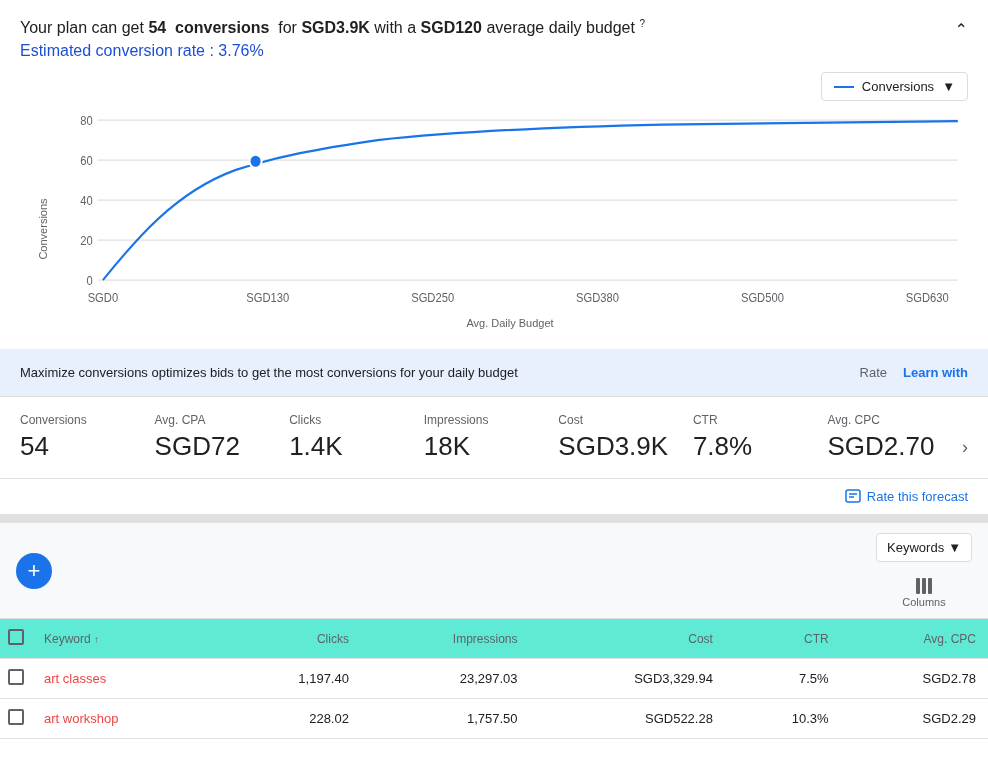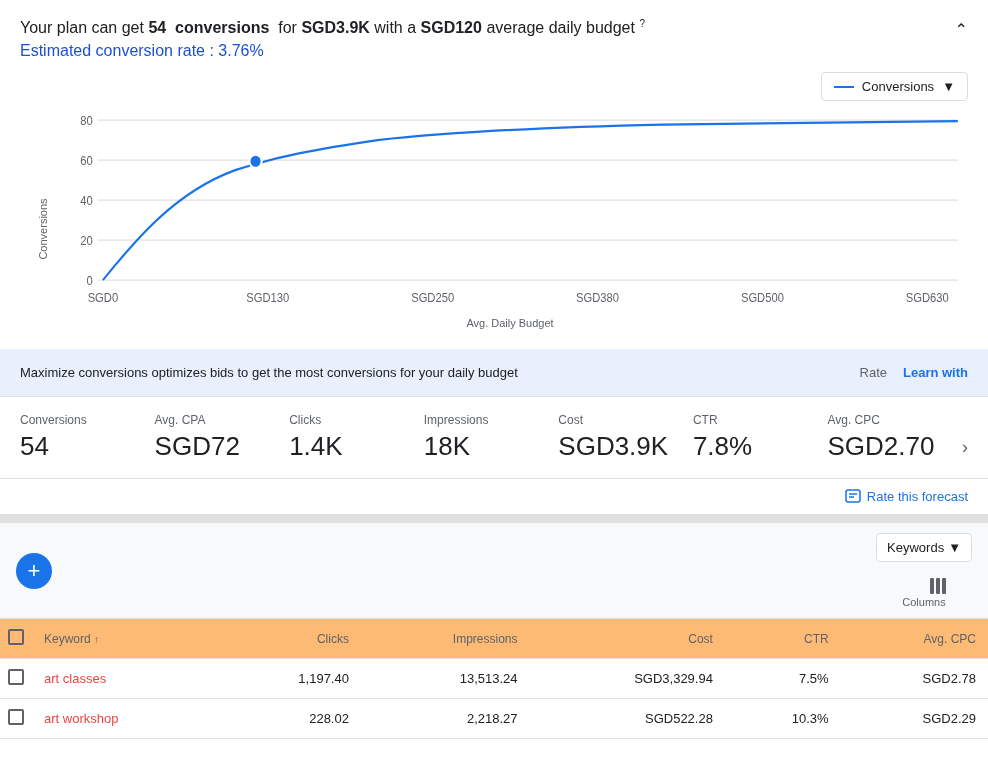--- a/index.html
+++ b/index.html
@@ -66,29 +66,29 @@
       border: none; color: #fff; font-size: 22px; cursor: pointer;
       display: flex; align-items: center; justify-content: center;
     }
     .toolbar-right { display: flex; align-items: center; gap: 16px; flex-direction: column; }
     .keywords-dropdown {
       border: 1px solid #dadce0; border-radius: 4px; padding: 6px 10px;
       font-size: 13px; cursor: pointer; background: #fff;
       display: flex; align-items: center; gap: 4px;
     }
     .columns-btn {
-      display: flex; flex-direction: column; align-items: flex-end; gap: 2px;
+      display: flex; flex-direction: column; align-items: center; gap: 2px;
       cursor: pointer; font-size: 11px; color: #5f6368;
     }
     .columns-icon { display: flex; gap: 2px; }
     .columns-icon span { display: block; width: 4px; height: 16px; background: #5f6368; border-radius: 1px; }
 
     .table-container { overflow: hidden; }
     table { width: 100%; border-collapse: collapse; font-size: 13px; }
-    thead tr { border-bottom: 1px solid #e0e0e0; background: #fdba74; }
+    thead tr { border-bottom: 1px solid #e0e0e0; background: #5eead4; }
     thead th { padding: 10px 12px; text-align: right; color: #5f6368; font-weight: 400; font-size: 12px; white-space: nowrap; }
     thead th:first-child { text-align: left; width: 32px; padding: 10px 8px; }
     thead th:nth-child(2) { text-align: left; }
     tbody tr { border-bottom: 1px solid #e0e0e0; }
     tbody td { padding: 10px 12px; text-align: right; color: #202124; }
     tbody td:first-child { text-align: left; width: 32px; padding: 10px 8px; }
     tbody td:nth-child(2) { text-align: left; color: #ef4444; cursor: pointer; }
     .sort-icon { font-size: 10px; color: #5f6368; }
     .checkbox { width: 16px; height: 16px; border: 2px solid #5f6368; border-radius: 2px; display: inline-block; }
   </style>
@@ -240,31 +240,31 @@
         <th>Avg. CPC</th>
       </tr>
     </thead>
     <tbody id="table-body">
     <tr>
     <td>
       <div class="checkbox"></div>
     </td>
     <td>art classes</td>
     <td>1,197.40</td>
-    <td>13,513.24</td>
+    <td>23,297.03</td>
     <td>SGD3,329.94</td>
     <td>7.5%</td>
     <td>SGD2.78</td>
   </tr>
         <tr>
     <td>
       <div class="checkbox"></div>
     </td>
     <td>art workshop</td>
     <td>228.02</td>
-    <td>2,218.27</td>
+    <td>1,757.50</td>
     <td>SGD522.28</td>
     <td>10.3%</td>
     <td>SGD2.29</td>
   </tr>
       </tbody>
   </table>
 </div>
 
 </body></html>

